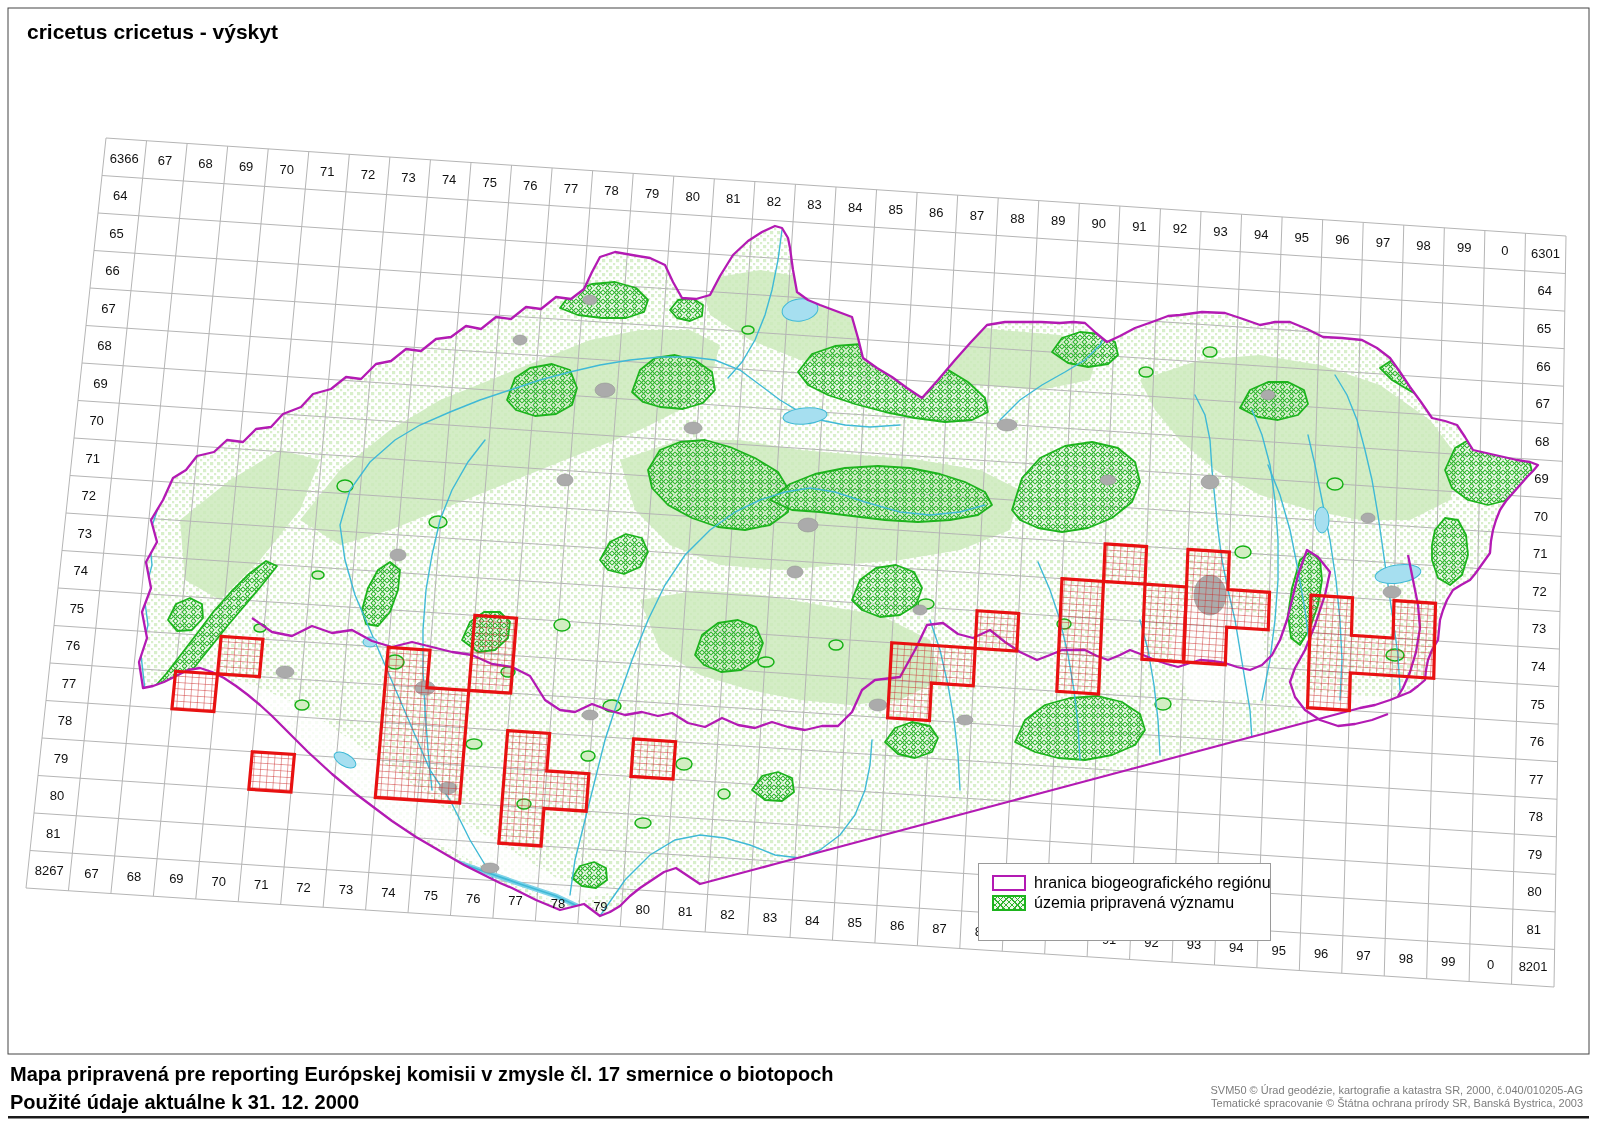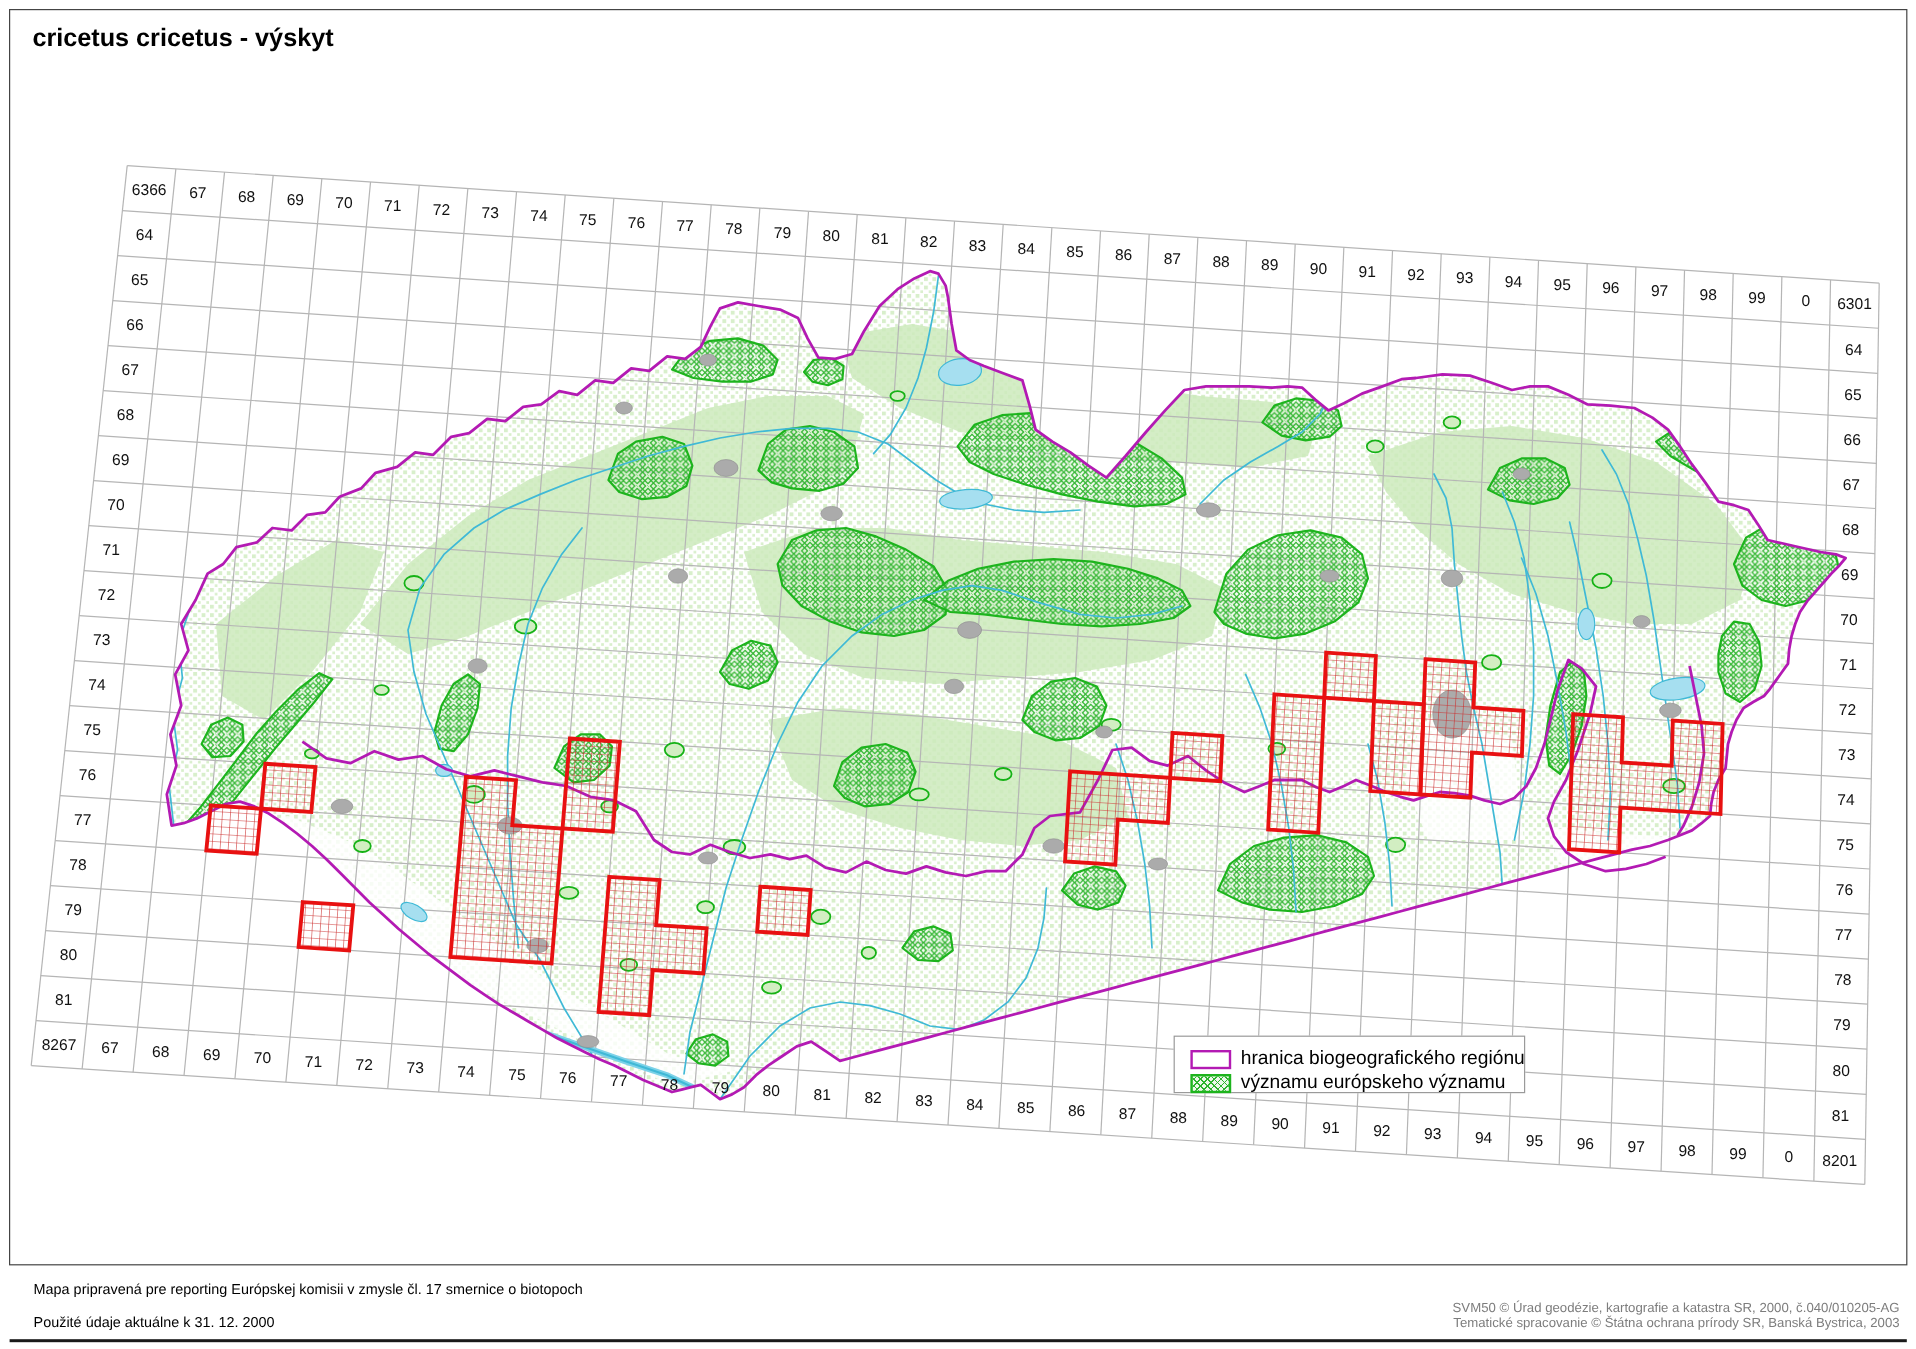--- a/index.html
+++ b/index.html
@@ -1,29 +1,29 @@
 <!DOCTYPE html>
 <html><head>
 <meta charset="utf-8">
 <style>
   html,body{margin:0;padding:0;background:#fff;}
   #page{position:relative;width:1597px;height:1124px;background:#ffffff;overflow:hidden;
         font-family:"Liberation Sans", sans-serif;}
   #map-svg{position:absolute;left:0;top:0;}
   .page-title{position:absolute;left:27px;top:20px;font-size:21px;font-weight:bold;color:#000;text-align:center;}
-  .legend-box{position:absolute;left:978px;top:863px;width:293px;height:48px;background:#fff;
+  .legend-box{position:absolute;left:978px;top:863px;width:293px;height:78px;background:#fff;
               border:1px solid #9a9a9a;box-sizing:border-box;padding:9px 0 0 13px;}
   .legend-row{display:flex;align-items:center;height:20px;}
   .legend-swatch{width:34px;height:16px;box-sizing:border-box;margin-right:8px;flex:0 0 auto;}
   .swatch-boundary{background:#fff;border:2px solid #b31ab3;}
   .swatch-sci{border:2px solid #1db41d;background-color:#eef8ea;
       background-image:repeating-linear-gradient(45deg, rgba(40,180,40,0) 0 3px, #2db42d 3px 4px),
                        repeating-linear-gradient(-45deg, rgba(40,180,40,0) 0 3px, #2db42d 3px 4px);}
   .legend-label{font-size:16px;color:#000;white-space:nowrap;}
-  .footer{position:absolute;left:10px;top:1060px;font-size:12px;font-weight:normal;color:#000;line-height:28px;margin-left:18px;}
+  .footer{position:absolute;left:10px;top:1060px;font-size:20px;font-weight:bold;color:#000;line-height:28px;}
   .credits{position:absolute;right:14px;top:1084px;text-align:right;font-size:11px;color:#7d7d7d;line-height:13px;}
 </style>
 </head>
 <body>
 
 <div id="page">
   <svg id="map-svg" width="1597" height="1124" viewBox="0 0 1597 1124">
       <defs>
         <pattern id="speckle" width="7" height="7" patternUnits="userSpaceOnUse">
           <rect width="7" height="7" fill="#ffffff"></rect>
@@ -352,21 +352,21 @@
 
   <div class="page-title">cricetus cricetus - výskyt</div>
 
   <div class="legend-box">
     <div class="legend-row">
       <span class="legend-swatch swatch-boundary"></span>
       <span class="legend-label">hranica biogeografického regiónu</span>
     </div>
     <div class="legend-row">
       <span class="legend-swatch swatch-sci"></span>
-      <span class="legend-label">významu európskeho významu</span>
+      <span class="legend-label">územia pripravená významu</span>
     </div>
   </div>
 
   <div class="footer">
     <div>Mapa pripravená pre reporting Európskej komisii v zmysle čl. 17 smernice o biotopoch</div>
     <div>Použité údaje aktuálne k 31. 12. 2000</div>
   </div>
 
   <div class="credits">
     <div>SVM50 © Úrad geodézie, kartografie a katastra SR, 2000, č.040/010205-AG</div>

